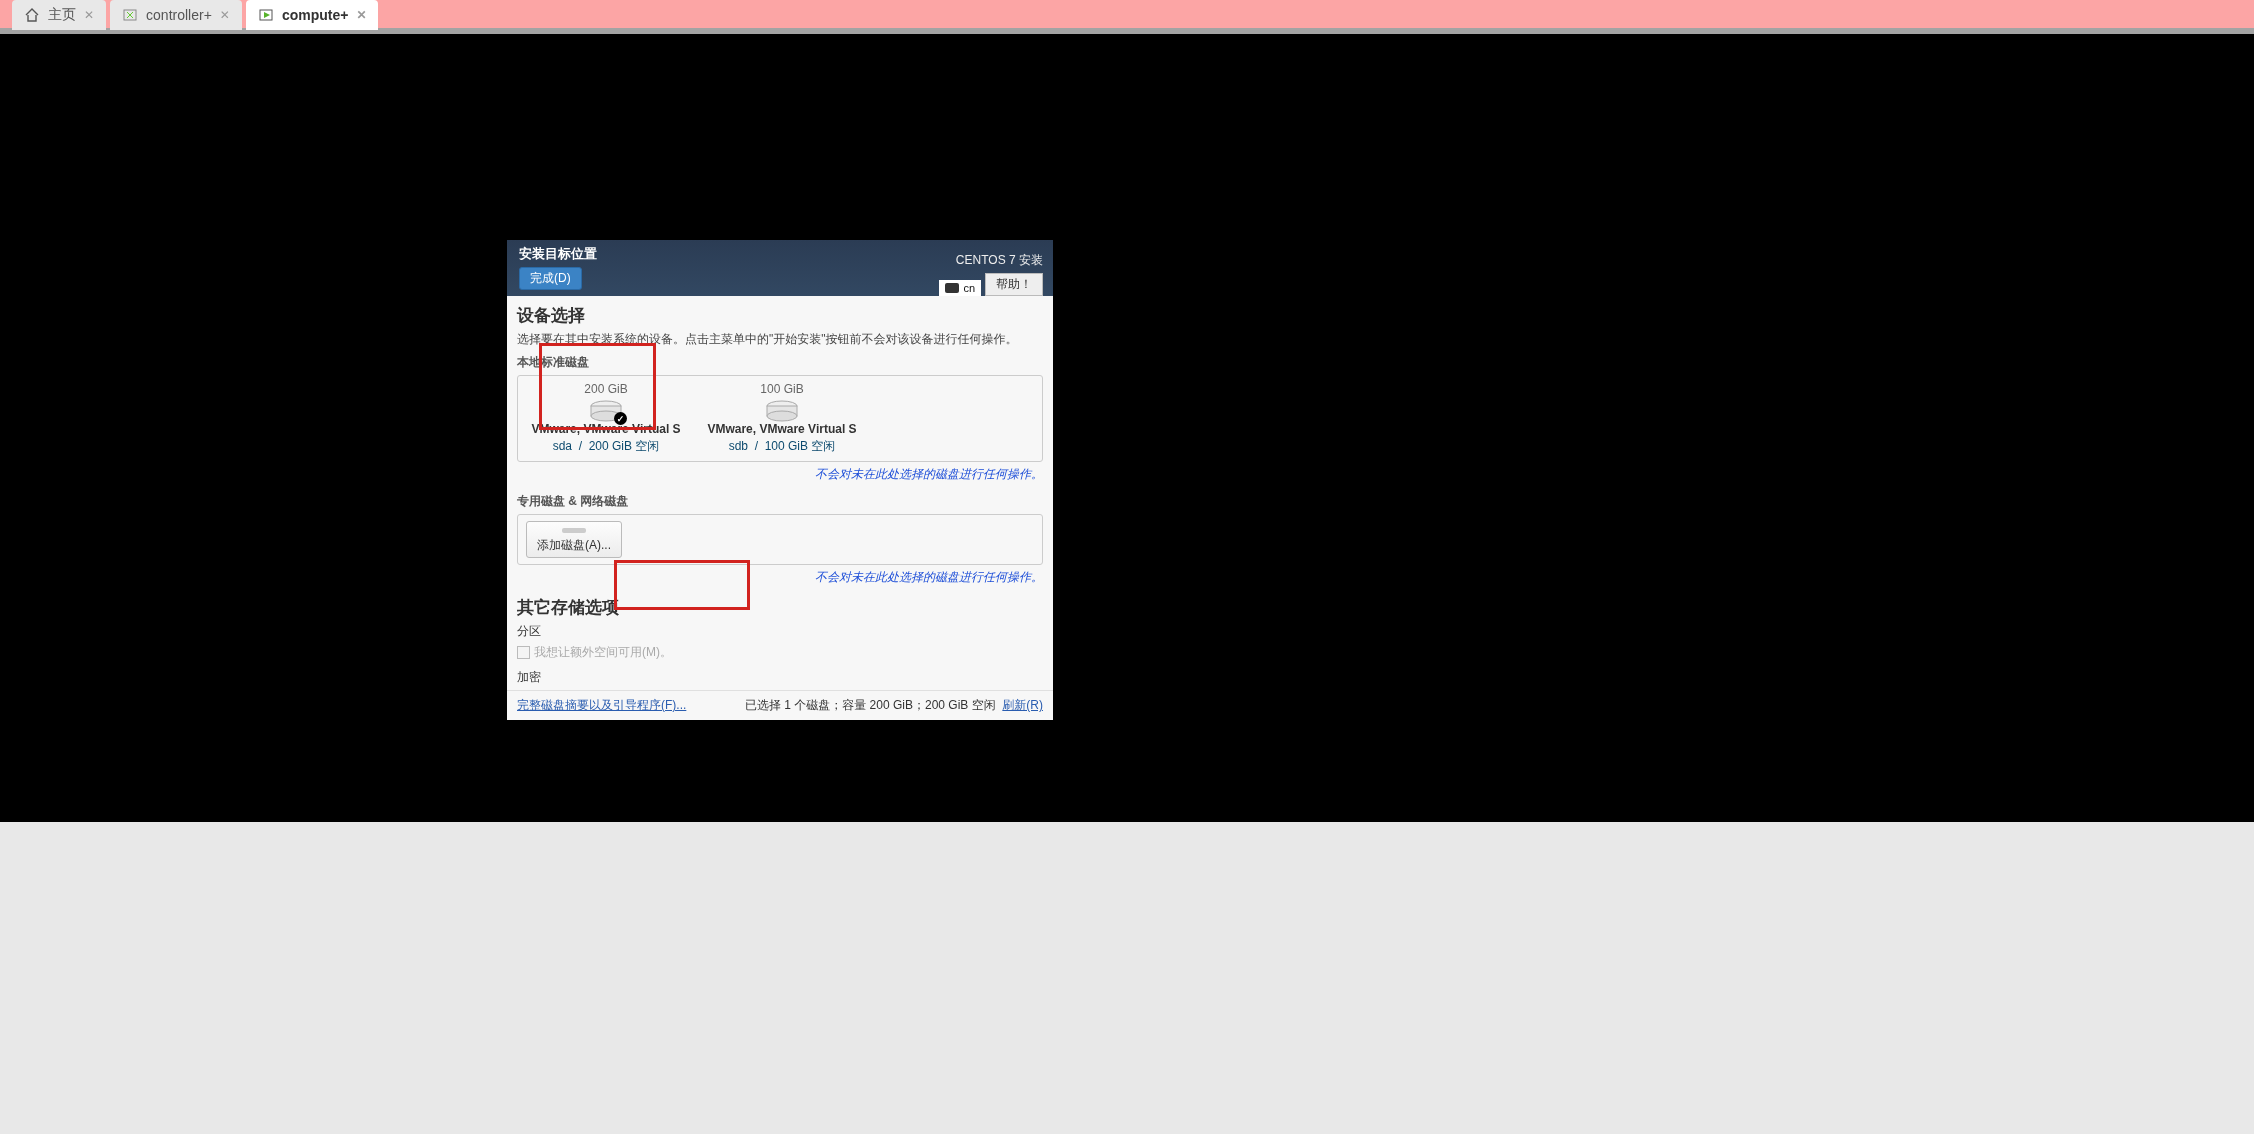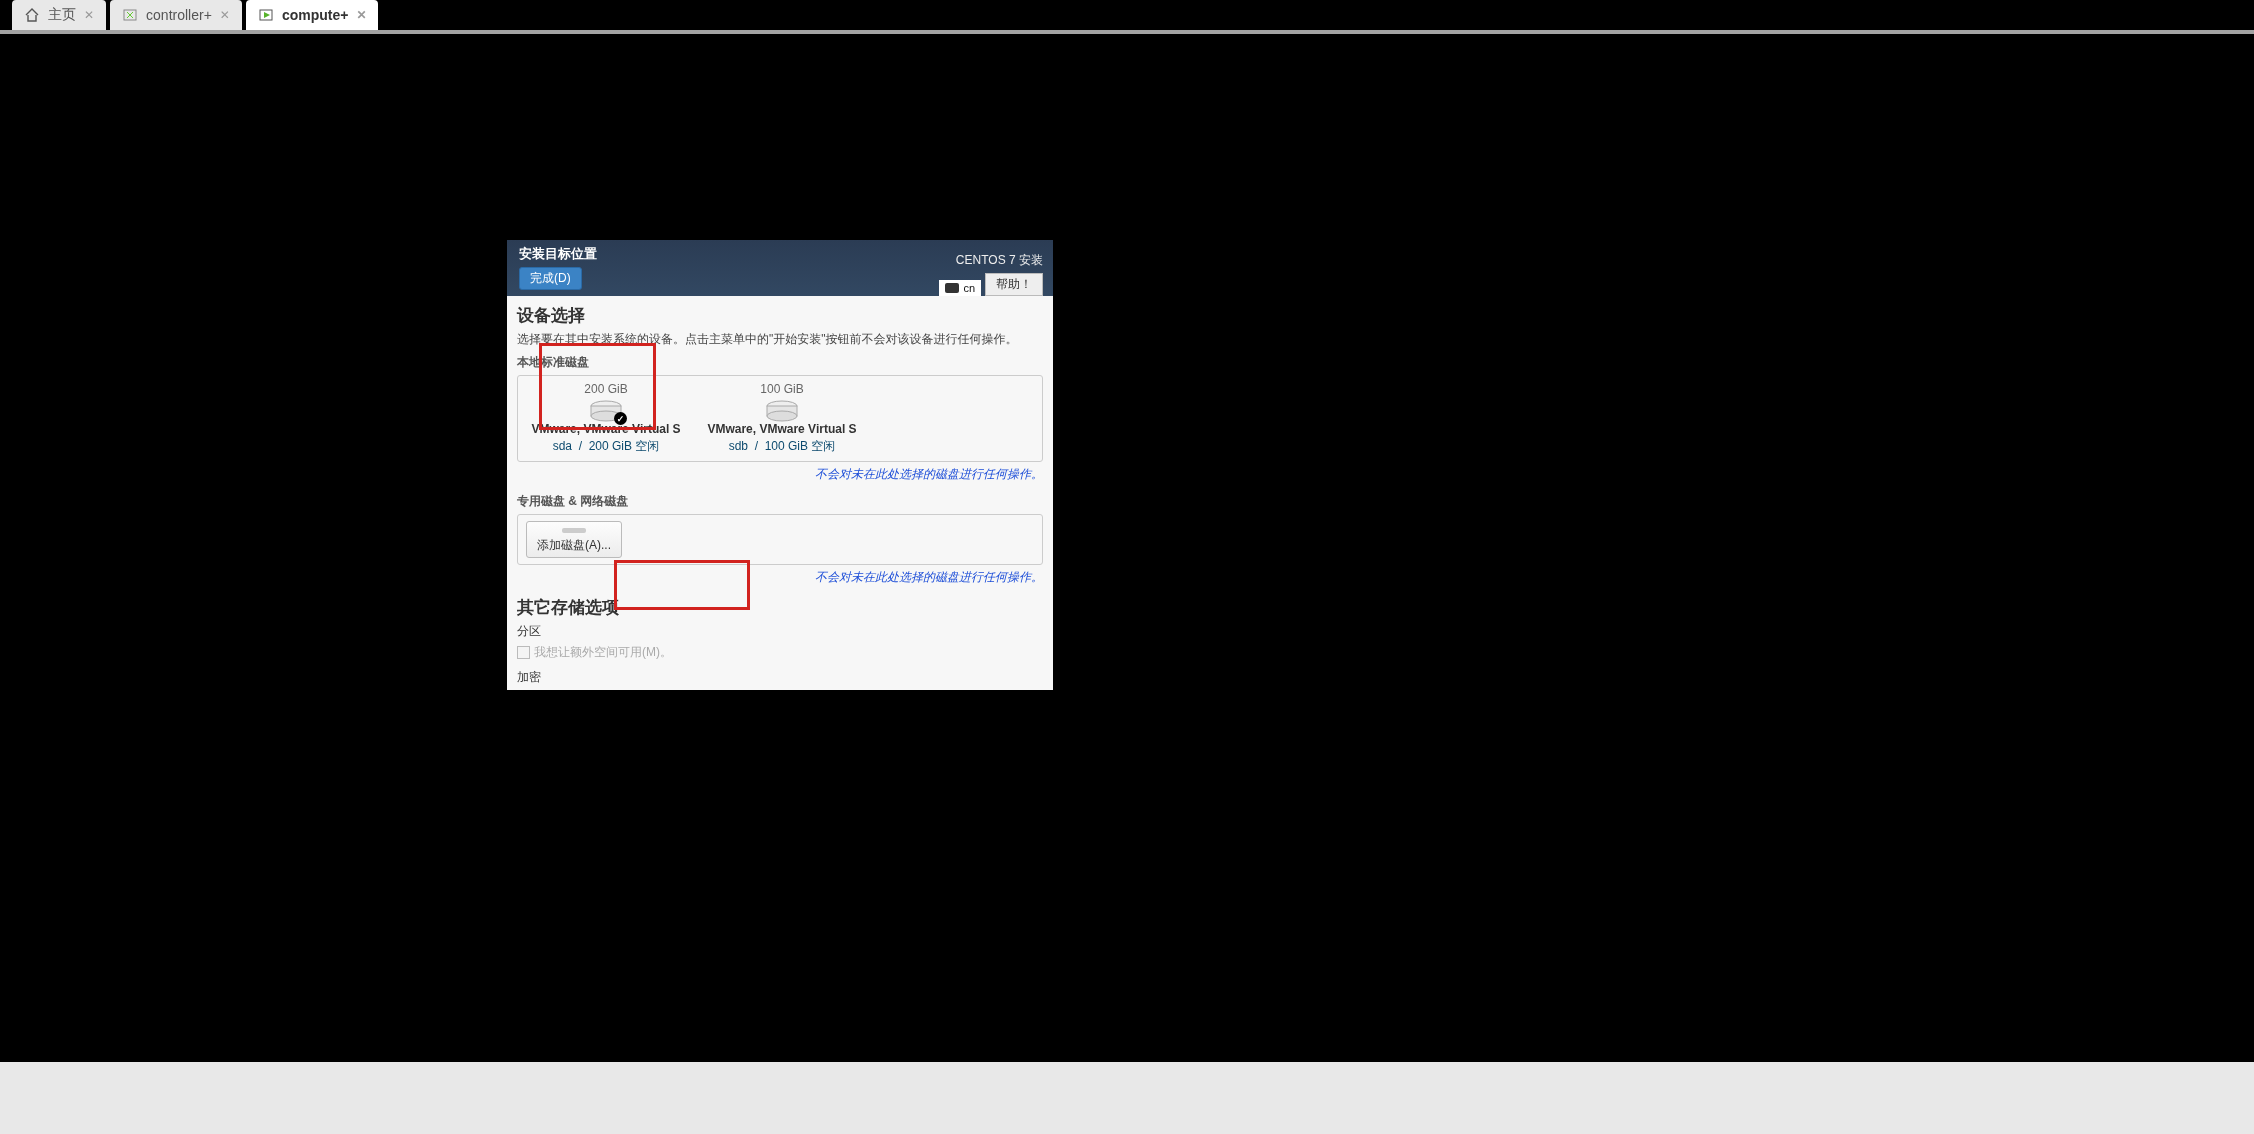--- a/index.html
+++ b/index.html
@@ -1,41 +1,40 @@
 <!DOCTYPE html>
 <html><head>
   <meta charset="utf-8">
   <style>
     * { margin: 0; padding: 0; box-sizing: border-box; font-family: "Microsoft YaHei", "SimSun", sans-serif; }
     body { width: 2254px; height: 1134px; background: #e8e8e8; overflow: hidden; }
     
     .tab-bar {
       display: flex;
       height: 34px;
-      background: #000000;
-      align-items: center;
-      border-bottom: 4px solid #a3a3a3;
+      background: #fca5a5;
+      border-bottom: 6px solid #a3a3a3;
       padding-left: 12px;
       gap: 4px;
     }
     .tab {
       display: flex; align-items: center; gap: 8px;
       height: 30px; padding: 0 12px;
       background: #e8e8e8;
       font-size: 14px; font-weight: bold; color: #333;
       cursor: pointer;
       border-top-left-radius: 4px; border-top-right-radius: 4px;
     }
     .tab.active { background: #fff; }
     .tab.inactive { font-weight: normal; color: #555; }
     .tab-icon { display: inline-flex; align-items: center; }
     .tab-close { color: #999; cursor: pointer; font-size: 12px; }
     
     .workspace {
-      width: 2254px; height: 1028px; background: #000; position: relative; overflow: hidden;
+      width: 2254px; height: 788px; background: #000; position: relative; overflow: hidden;
     }
     
     .installer-window {
       position: absolute; left: 507px; top: 206px; width: 546px;
       background: #f7f7f7; box-shadow: 0 2px 8px rgba(0,0,0,.4);
       font-size: 12px; color: #333;
     }
     .installer-header {
       background: linear-gradient(#2b3c54, #324862);
       padding: 5px 12px 6px; color: #fff; position: relative;
@@ -218,17 +217,23 @@
       <div class="sub-head" style="font-weight:normal;color:#333;margin-top:2px;">分区</div>
 
       <div class="check-row">
         <span class="check-box"></span>
         <span>我想让额外空间可用(M)。</span>
       </div>
 
       <div class="sub-head" style="font-weight:normal;color:#333;margin-top:8px;">加密</div>
     </div>
 
+    <div class="footer-bar">
+      <span class="link">完整磁盘摘要以及引导程序(F)...</span>
+      <span>
+        <span>已选择 1 个磁盘；容量 200 GiB；200 GiB 空闲</span>&nbsp;&nbsp;<span class="link">刷新(R)</span>
+      </span>
+    </div>
   </div>
 
   <div class="hl-box hl1"></div>
   <div class="hl-box hl2"></div>
 </div>
 
 </body></html>

